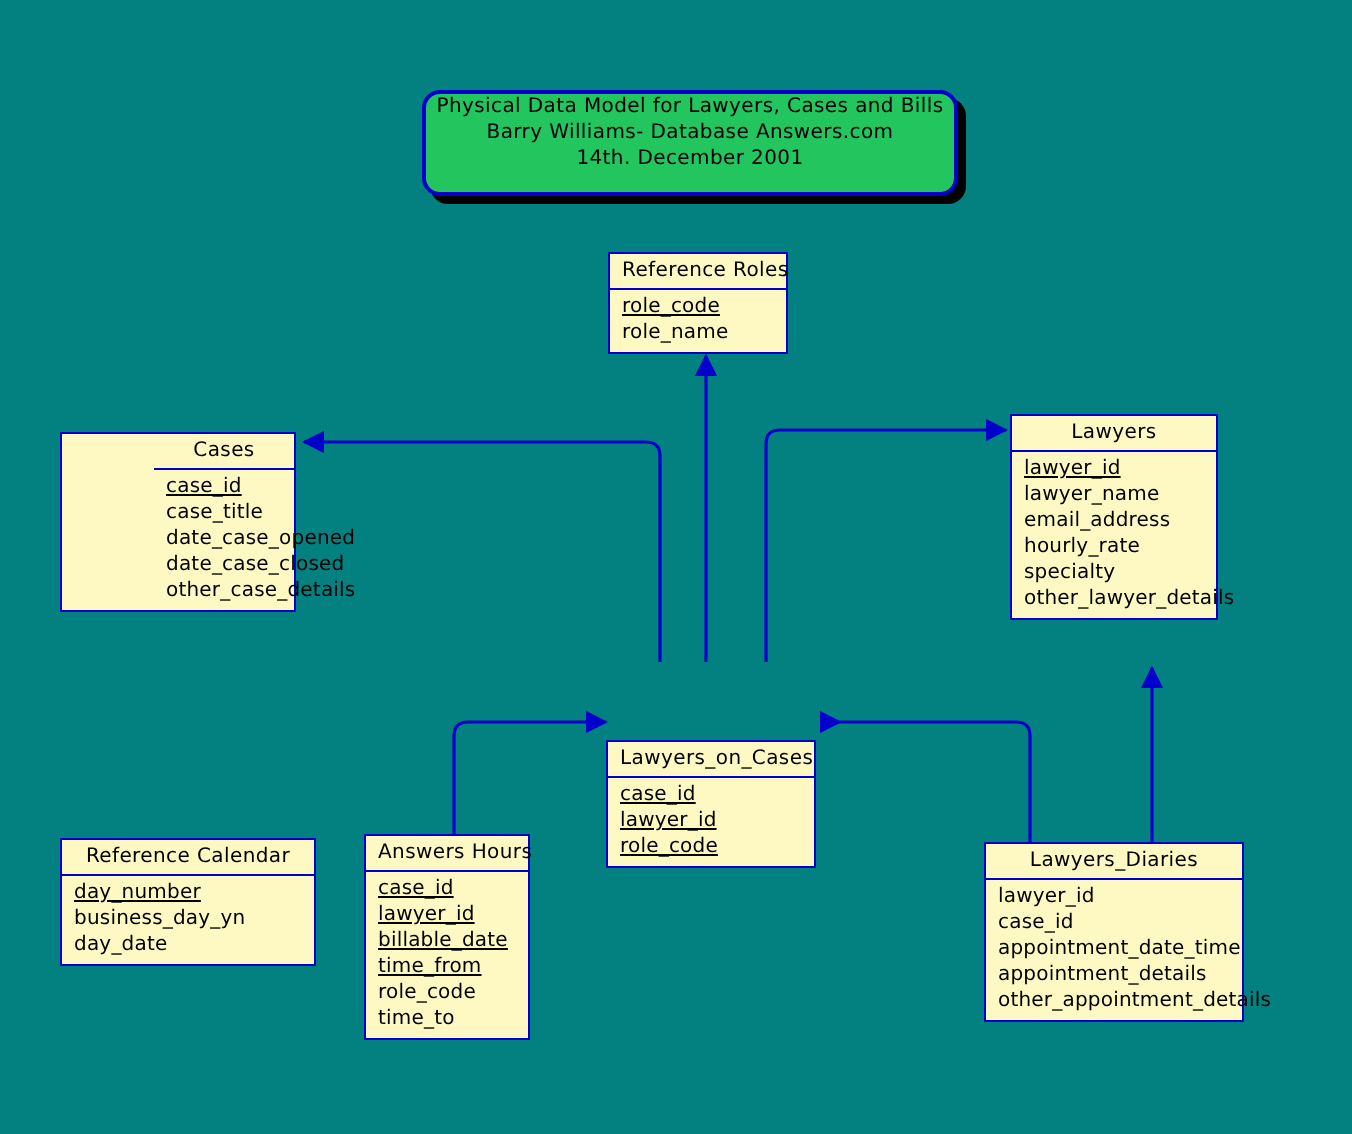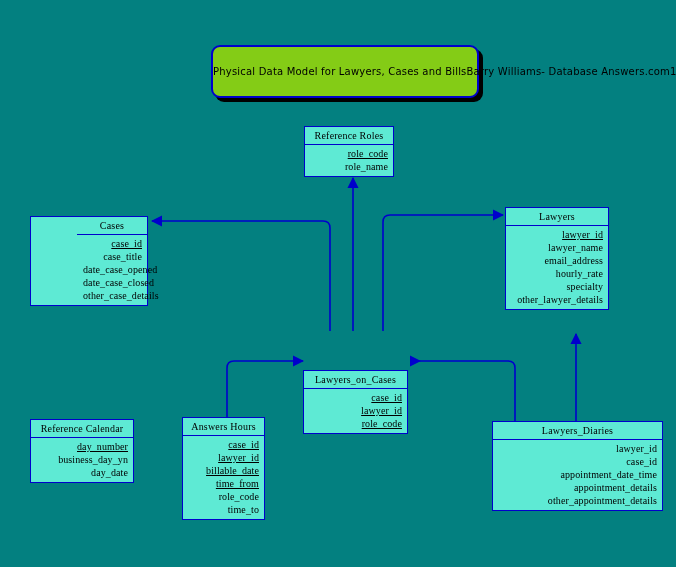--- a/index.html
+++ b/index.html
@@ -28,61 +28,59 @@
     pointer-events: none;
   }
 
   
   .title-box {
     position: absolute;
     left: 211px;
     top: 45px;
     width: 268px;
     height: 53px;
-    background: #84cc16;
+    background: #22c55e;
     border: 2px solid #0000cc;
     border-radius: 9px;
     box-shadow: 4px 4px 0 #000000;
     box-sizing: border-box;
     display: flex;
-    flex-direction: row;
+    flex-direction: column;
     align-items: center;
-    justify-content: space-between;
+    justify-content: flex-start;
     z-index: 4;
   }
   .title-line {
     font-size: 10px;
     color: #000000;
     line-height: 13px;
     white-space: nowrap;
     letter-spacing: 0.2px;
   }
 
   
   .entity {
     position: absolute;
-    background: #5eead4;
+    background: #fef9c3;
     border: 1px solid #0000cc;
     box-sizing: border-box;
     z-index: 3;
-    font-family: Liberation Serif, serif;
   }
   .entity-header {
     text-align: center;
     font-size: 10px;
     color: #000000;
     padding: 3px 6px 3px 6px;
     border-bottom: 1px solid #0000cc;
     white-space: nowrap;
     line-height: 11px;
     letter-spacing: 0.2px;
   }
   .entity-body {
     padding: 2px 0 3px 0;
-    text-align: right;
   }
   .attr {
     font-size: 10px;
     color: #000000;
     line-height: 13px;
     padding: 0 5px 0 6px;
     white-space: nowrap;
     letter-spacing: 0.1px;
   }
   .attr span.t {
@@ -172,42 +170,42 @@
 
   <div class="entity" style="left:303px; top:323px; width:105px;margin-top:47px;">
     <div class="entity-header">Lawyers_on_Cases</div>
     <div class="entity-body">
       <div class="attr pk"><span class="t">case_id</span></div>
       <div class="attr pk"><span class="t">lawyer_id</span></div>
       <div class="attr pk"><span class="t">role_code</span></div>
     </div>
   </div>
 
-  <div class="entity" style="left:30px; top:419px; width:104px;">
+  <div class="entity" style="left:30px; top:419px; width:128px;">
     <div class="entity-header">Reference Calendar</div>
     <div class="entity-body">
       <div class="attr pk"><span class="t">day_number</span></div>
       <div class="attr"><span class="t">business_day_yn</span></div>
       <div class="attr"><span class="t">day_date</span></div>
     </div>
   </div>
 
   <div class="entity" style="left:182px; top:417px; width:83px;">
     <div class="entity-header">Answers Hours</div>
     <div class="entity-body">
       <div class="attr pk"><span class="t">case_id</span></div>
       <div class="attr pk"><span class="t">lawyer_id</span></div>
       <div class="attr pk"><span class="t">billable_date</span></div>
       <div class="attr pk"><span class="t">time_from</span></div>
       <div class="attr"><span class="t">role_code</span></div>
       <div class="attr"><span class="t">time_to</span></div>
     </div>
   </div>
 
-  <div class="entity" style="left:492px; top:421px; width:171px;">
+  <div class="entity" style="left:492px; top:421px; width:130px;">
     <div class="entity-header">Lawyers_Diaries</div>
     <div class="entity-body">
       <div class="attr"><span class="t">lawyer_id</span></div>
       <div class="attr"><span class="t">case_id</span></div>
       <div class="attr"><span class="t">appointment_date_time</span></div>
       <div class="attr"><span class="t">appointment_details</span></div>
       <div class="attr"><span class="t">other_appointment_details</span></div>
     </div>
   </div>
 

